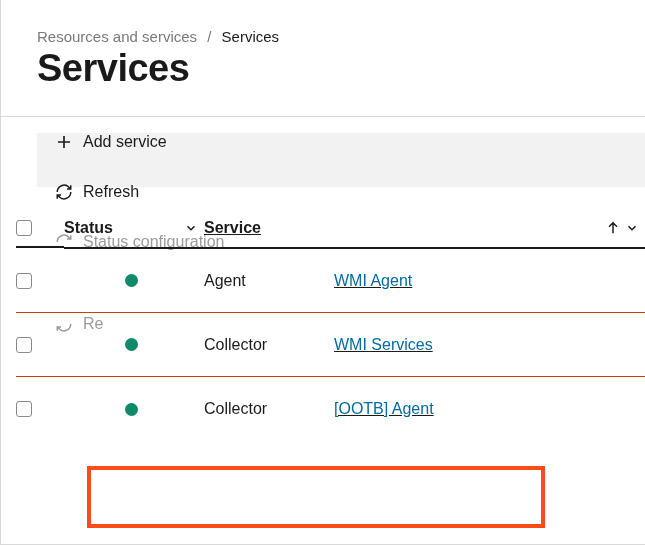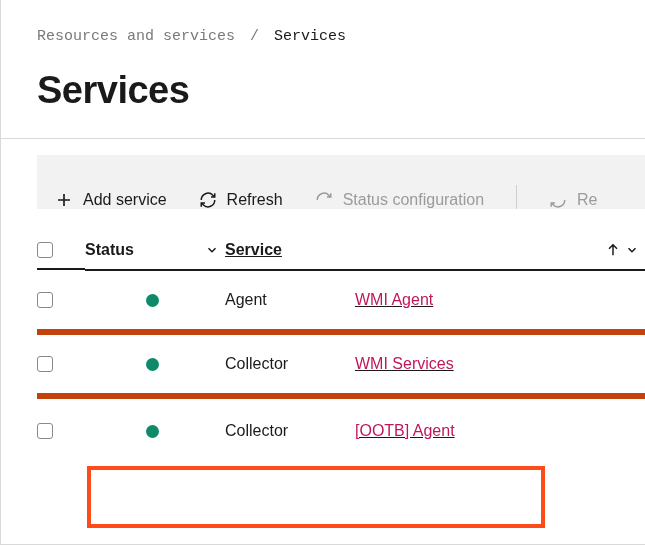--- a/index.html
+++ b/index.html
@@ -19,62 +19,62 @@
     padding: 0;
     height: 100%;
     position: relative;
   }
   .header-area {
     padding: 28px 36px 26px 36px;
   }
   .breadcrumb {
     font-size: 15px;
     color: #7a7a7a;
-    margin-bottom: 24px;
-    font-family: Liberation Mono, monospace;
+    margin-bottom: 2px;
   }
   .breadcrumb .sep { margin: 0 6px; color: #7a7a7a; }
   .breadcrumb .current { color: #1a1a1a; }
   .page-title {
     font-size: 38px;
     font-weight: 700;
     letter-spacing: -0.5px;
     margin: 0;
   }
   .divider-full {
     height: 1px;
     background: #d9d9d9;
     width: 100%;
   }
   .toolbar-wrap {
     padding: 16px 0 0 36px;
   }
   .toolbar {
     background: #f2f2f2;
     display: flex;
-    align-items: flex-end;
+    align-items: flex-start;
     height: 54px;
     padding-left: 18px;
     gap: 32px;
     font-size: 16px;
+    flex-direction: column;
   }
   .toolbar .btn {
     display: inline-flex;
     align-items: center;
     gap: 10px;
     cursor: pointer;
     color: #1a1a1a;
   }
   .toolbar .btn.disabled { color: #9b9b9b; cursor: default; }
   .toolbar .sep-v { width: 1px; height: 24px; background: #cfcfcf; }
   .icon { display: inline-flex; width: 18px; height: 18px; }
   .icon svg { width: 100%; height: 100%; }
 
   .table-area {
-    padding: 24px 0 0 36px;
+    padding: 24px 0 0 15px;
   }
   .thead {
     display: flex;
     align-items: center;
     font-weight: 700;
     font-size: 16px;
   }
   .col-check { width: 48px; display:flex; align-items:center; }
   .col-status { width: 140px; }
   .col-kind   { width: 130px; }
@@ -101,32 +101,32 @@
     border: 1.5px solid #8a8a8a;
     border-radius: 3px;
     background: #fff;
     display:inline-block;
   }
 
   .row {
     display: flex;
     align-items: center;
     min-height: 64px;
-    border-bottom: 6px solid #c2410c;
+    border-bottom: 1px solid #c2410c;
   }
   .row .cell { padding: 18px 6px 18px 0; }
   .row .col-status { display:flex; justify-content:center; align-items:center; }
   .status-dot {
     width: 13px; height: 13px;
     border-radius: 50%;
     background: #0e8a6b;
   }
   .row .col-kind { font-size: 16px; }
   .service-link {
-    color: #be185d;
+    color: #0369a1;
     font-size: 16px;
     cursor: pointer;
   }
 
   .highlight-box {
     position: absolute;
     border: 4px solid #ff4a1a;
     pointer-events: none;
   }
 </style>

